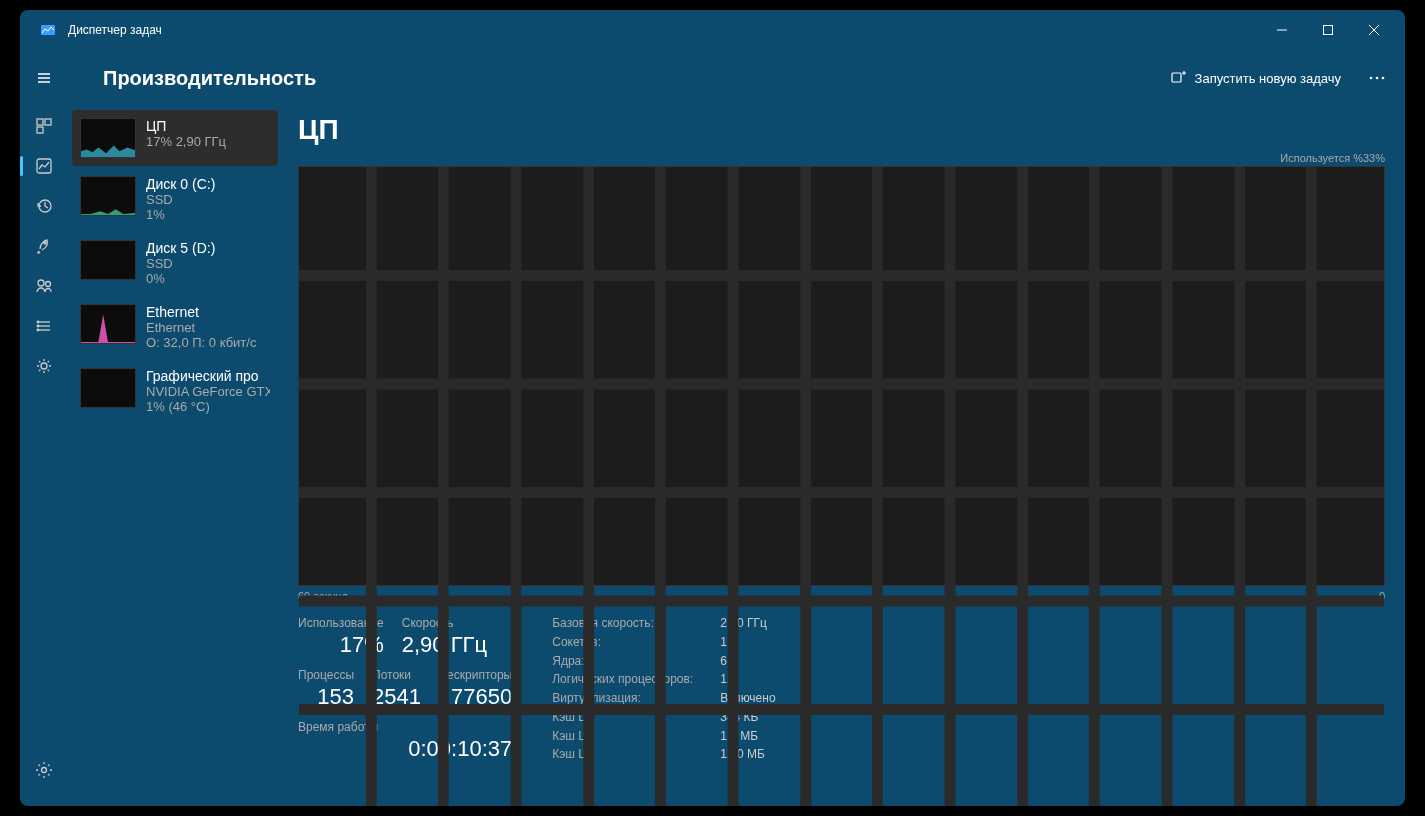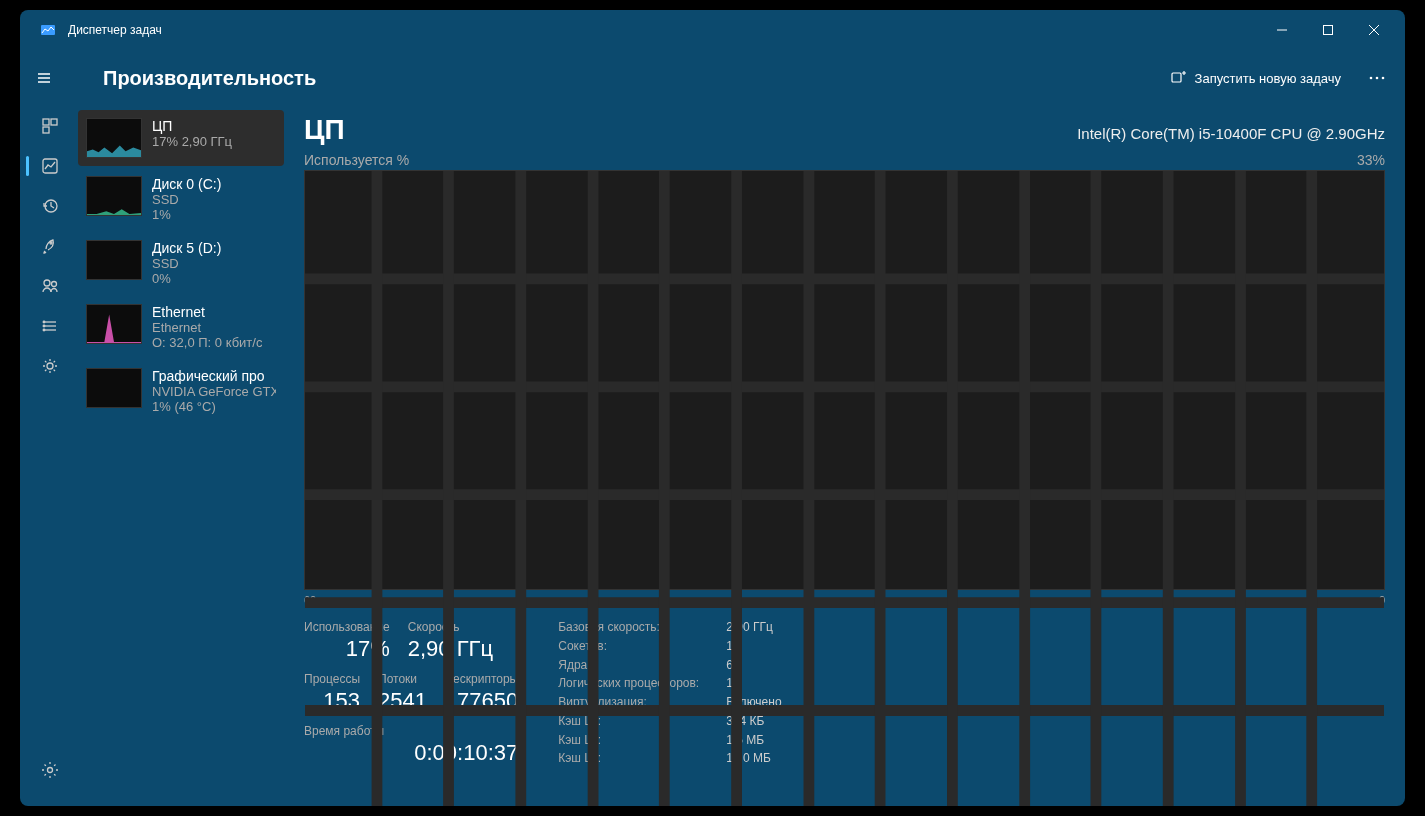--- a/index.html
+++ b/index.html
@@ -14,39 +14,39 @@
   .win-btn svg { width: 10px; height: 10px; stroke: #fff; stroke-width: 1; fill: none; }
   .header-row { height: 56px; display: flex; align-items: center; padding: 0 8px 0 0; }
   .hamburger { width: 48px; height: 40px; display: flex; align-items: center; justify-content: center; cursor: pointer; }
   .hamburger svg { width:16px; height:16px; stroke:#fff; stroke-width:1.5; fill:none;}
   .page-title { font-size: 20px; font-weight: 600; margin-left: 35px; }
   .header-row .spacer { flex: 1; }
   .new-task { display: flex; align-items: center; gap: 8px; font-size: 13px; padding: 6px 12px; cursor: pointer; border-radius: 4px; text-align: center; }
   .new-task svg { width:16px; height:16px; stroke:#fff; stroke-width:1.2; fill:none;}
   .more-btn { width: 40px; height: 32px; display: flex; align-items: center; justify-content: center; cursor: pointer; margin-left: 4px;}
   .more-btn svg { fill:#fff; }
-  .body { flex: 1; display: flex; min-height: 0; padding-left: 6px; }
+  .body { flex: 1; display: flex; min-height: 0; }
   .nav-rail { width: 48px; display: flex; flex-direction: column; align-items: center; padding-top: 0px; position: relative; }
   .nav-item { width: 40px; height: 40px; display: flex; align-items: center; justify-content: center; cursor: pointer; position:relative; border-radius:4px;}
   .nav-item.active::before { content:""; position:absolute; left:-4px; top:10px; bottom:10px; width:3px; background:#4cc2ff; border-radius:2px;}
   .nav-item svg { width:18px; height:18px; stroke:#ccc; stroke-width:1.3; fill:none;}
   .nav-rail .settings { margin-top: auto; margin-bottom: 16px; }
   .side-panel { width: 210px; padding: 4px 0 0 4px; display:flex; flex-direction:column; gap:2px;}
   .perf-item { display: flex; gap: 10px; padding: 8px 8px; border-radius: 4px; cursor: pointer; }
   .perf-item.selected { background: #2d2d2d; }
   .perf-thumb { width: 56px; height: 40px; background: #0c0c0c; border: 1px solid #333; position: relative; overflow:hidden; flex-shrink:0;}
   .perf-thumb svg { width:100%; height:100%; display:block;}
   .perf-info { display: flex; flex-direction: column; font-size: 12px; overflow:hidden;}
   .perf-info .name { font-size: 14px; color: #fff; white-space: nowrap; overflow:hidden; text-overflow: ellipsis;}
   .perf-info .sub { font-size: 13px; color: #aaa; white-space: nowrap; overflow:hidden; text-overflow: clip;}
   .main { flex: 1; display: flex; flex-direction: column; padding: 0 20px 16px 20px; min-width: 0; }
   .main-head { display: flex; align-items: baseline; justify-content: space-between; padding: 8px 0 6px 0;}
   .main-head h1 { font-size: 28px; font-weight: 600; }
   .cpu-name { font-size: 15px; color: #eee; }
-  .chart-labels-top { display:flex; justify-content:space-between; font-size:14px; color:#aaa; padding-bottom:2px;}
+  .chart-labels-top { display:flex; justify-content:flex-end; font-size:11px; color:#aaa; padding-bottom:2px;}
   .chart-box { height: 420px; border: 1px solid #333; background: #1c1c1c; position: relative; }
   .chart-grid { position:absolute; inset:0; }
   .chart-grid line { stroke:#2a2a2a; stroke-width:1;}
   .chart-area { position:absolute; inset:0;}
   .chart-labels-bottom { display:flex; justify-content:space-between; font-size:11px; color:#aaa; padding-top:4px;}
   .stats-row { display: flex; gap: 40px; margin-top: 14px; }
   .stat-col { display:flex; flex-direction:column; gap:10px;}
   .stat-group { display: flex; gap: 18px; }
   .stat { display: flex; flex-direction: column; }
   .stat .label { font-size: 12px; color: #aaa; margin-bottom: 2px;}
@@ -223,21 +223,20 @@
           <span class="name">Графический про</span>
           <span class="sub">NVIDIA GeForce GTX 16</span>
           <span class="sub">1%  (46 °C)</span>
         </div>
       </div>
     </div>
 
     <div class="main">
       <div class="main-head">
         <h1>ЦП</h1>
-        <div class="cpu-name">Intel(R) Core(TM) i5-10400F CPU @ 2.90GHz</div>
       </div>
       <div class="chart-labels-top">
         <span>Используется %</span>
         <span>33%</span>
       </div>
       <div class="chart-box">
         <svg class="chart-grid" viewBox="0 0 100 100" preserveAspectRatio="none">
           <line x1="0" y1="10" x2="100" y2="10"></line>
             <line x1="0" y1="20" x2="100" y2="20"></line>
             <line x1="0" y1="30" x2="100" y2="30"></line>

